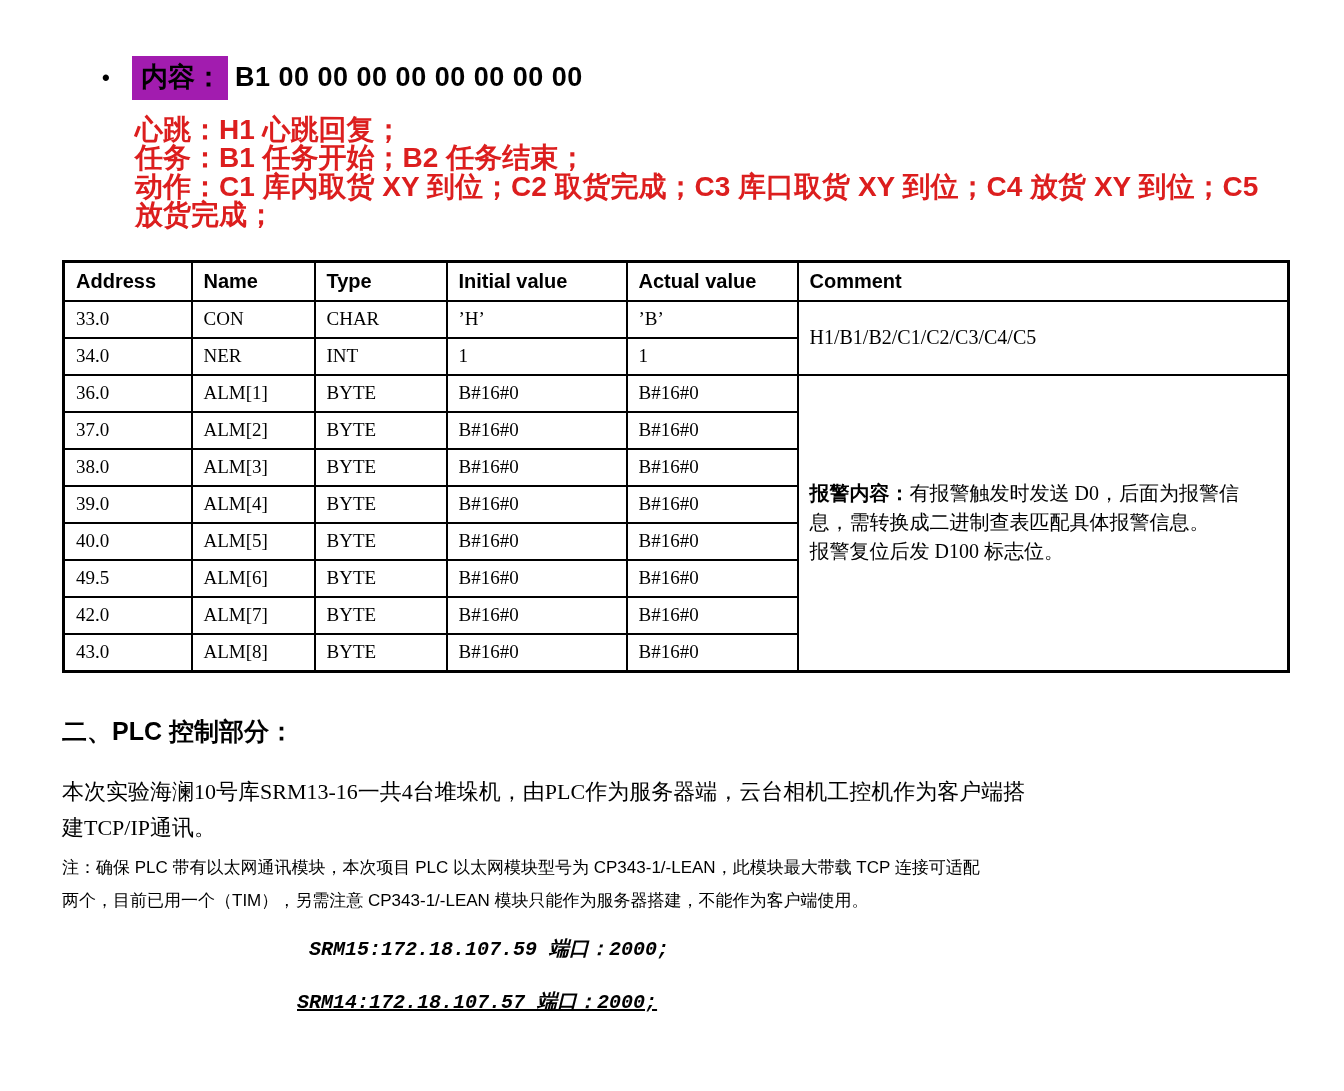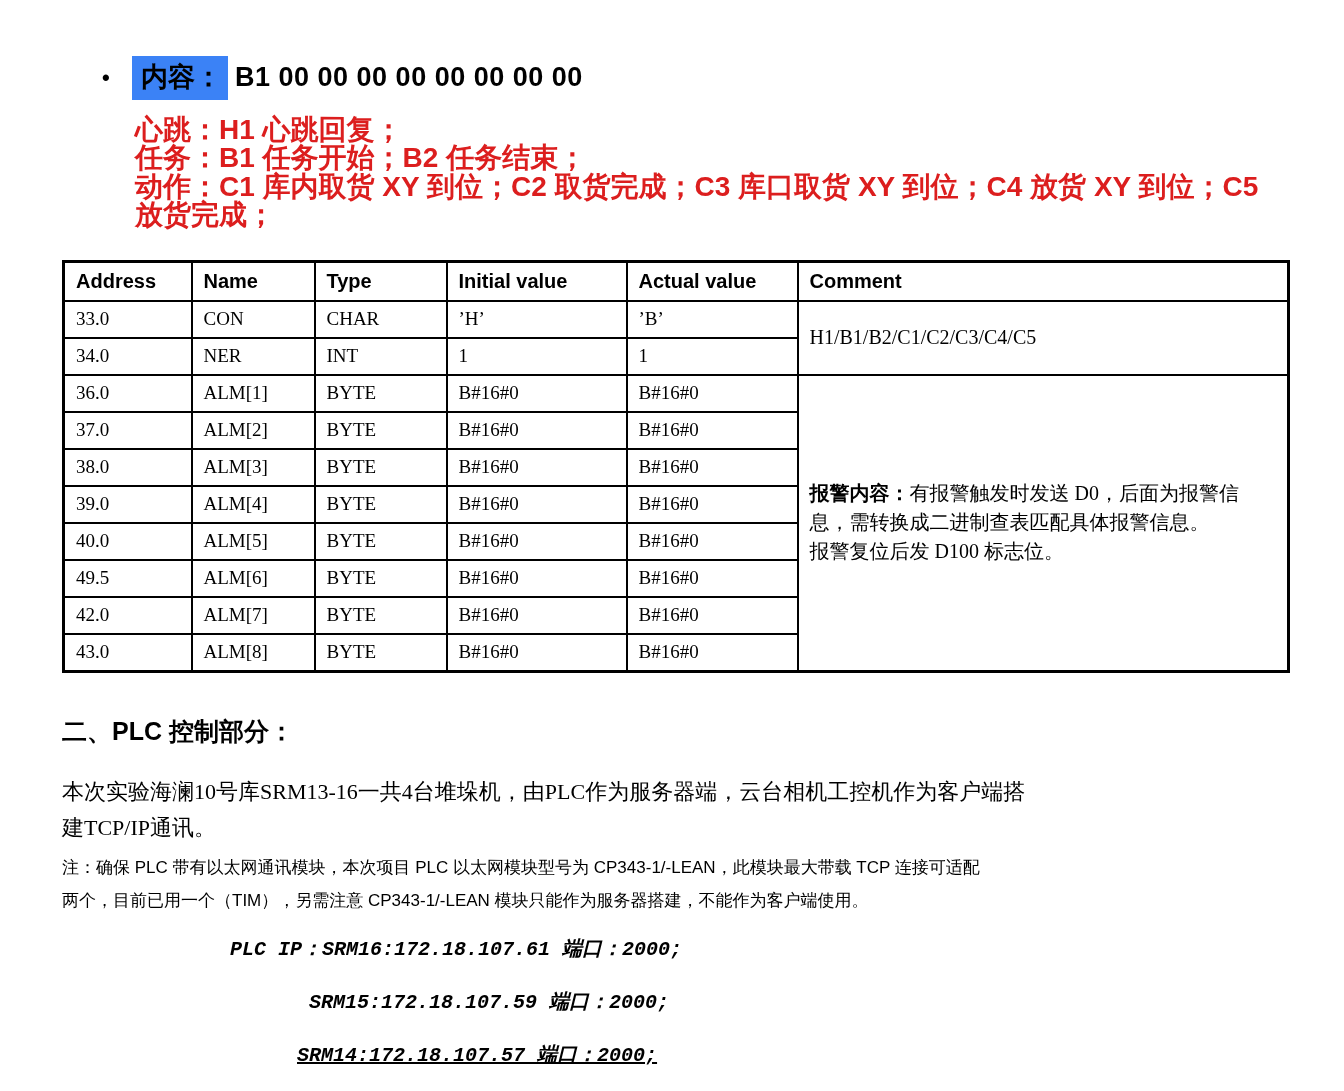--- a/index.html
+++ b/index.html
@@ -22,21 +22,21 @@
     margin-bottom:16px;
   }
   .bullet-dot{
     width:30px;
     font-size:22px;
     font-weight:bold;
     flex:0 0 30px;
   }
   .hl-label{
     display:inline-block;
-    background:#3b82f6;
+    background:#a21caf;
     color:#000;
     font-weight:bold;
     font-size:27px;
     padding:7px 6px 7px 9px;
     line-height:1.1;
   }
   .content-value{
     font-weight:bold;
     font-size:27px;
     margin-left:7px;
@@ -237,19 +237,18 @@
 
   <div class="sec-heading">二、PLC 控制部分：</div>
 
   <div class="body-text">本次实验海澜10号库SRM13-16一共4台堆垛机，由PLC作为服务器端，云台相机工控机作为客户端搭
 建TCP/IP通讯。</div>
 
   <div class="note-text">注：确保 PLC 带有以太网通讯模块，本次项目 PLC 以太网模块型号为 CP343-1/-LEAN，此模块最大带载 TCP 连接可适配
 两个，目前已用一个（TIM），另需注意 CP343-1/-LEAN 模块只能作为服务器搭建，不能作为客户端使用。</div>
 
   <div class="ip-block">
-    <div class="ip-line ip-0">PLC IP：SRM16:172.18.107.61  端口：2000;</div>
     <div class="ip-line ip-1">SRM15:172.18.107.59  端口：2000;</div>
     <div class="ip-line ip-2">SRM14:172.18.107.57  端口：2000;</div>
 
   </div>
 
 </div>
 
 </body></html>

